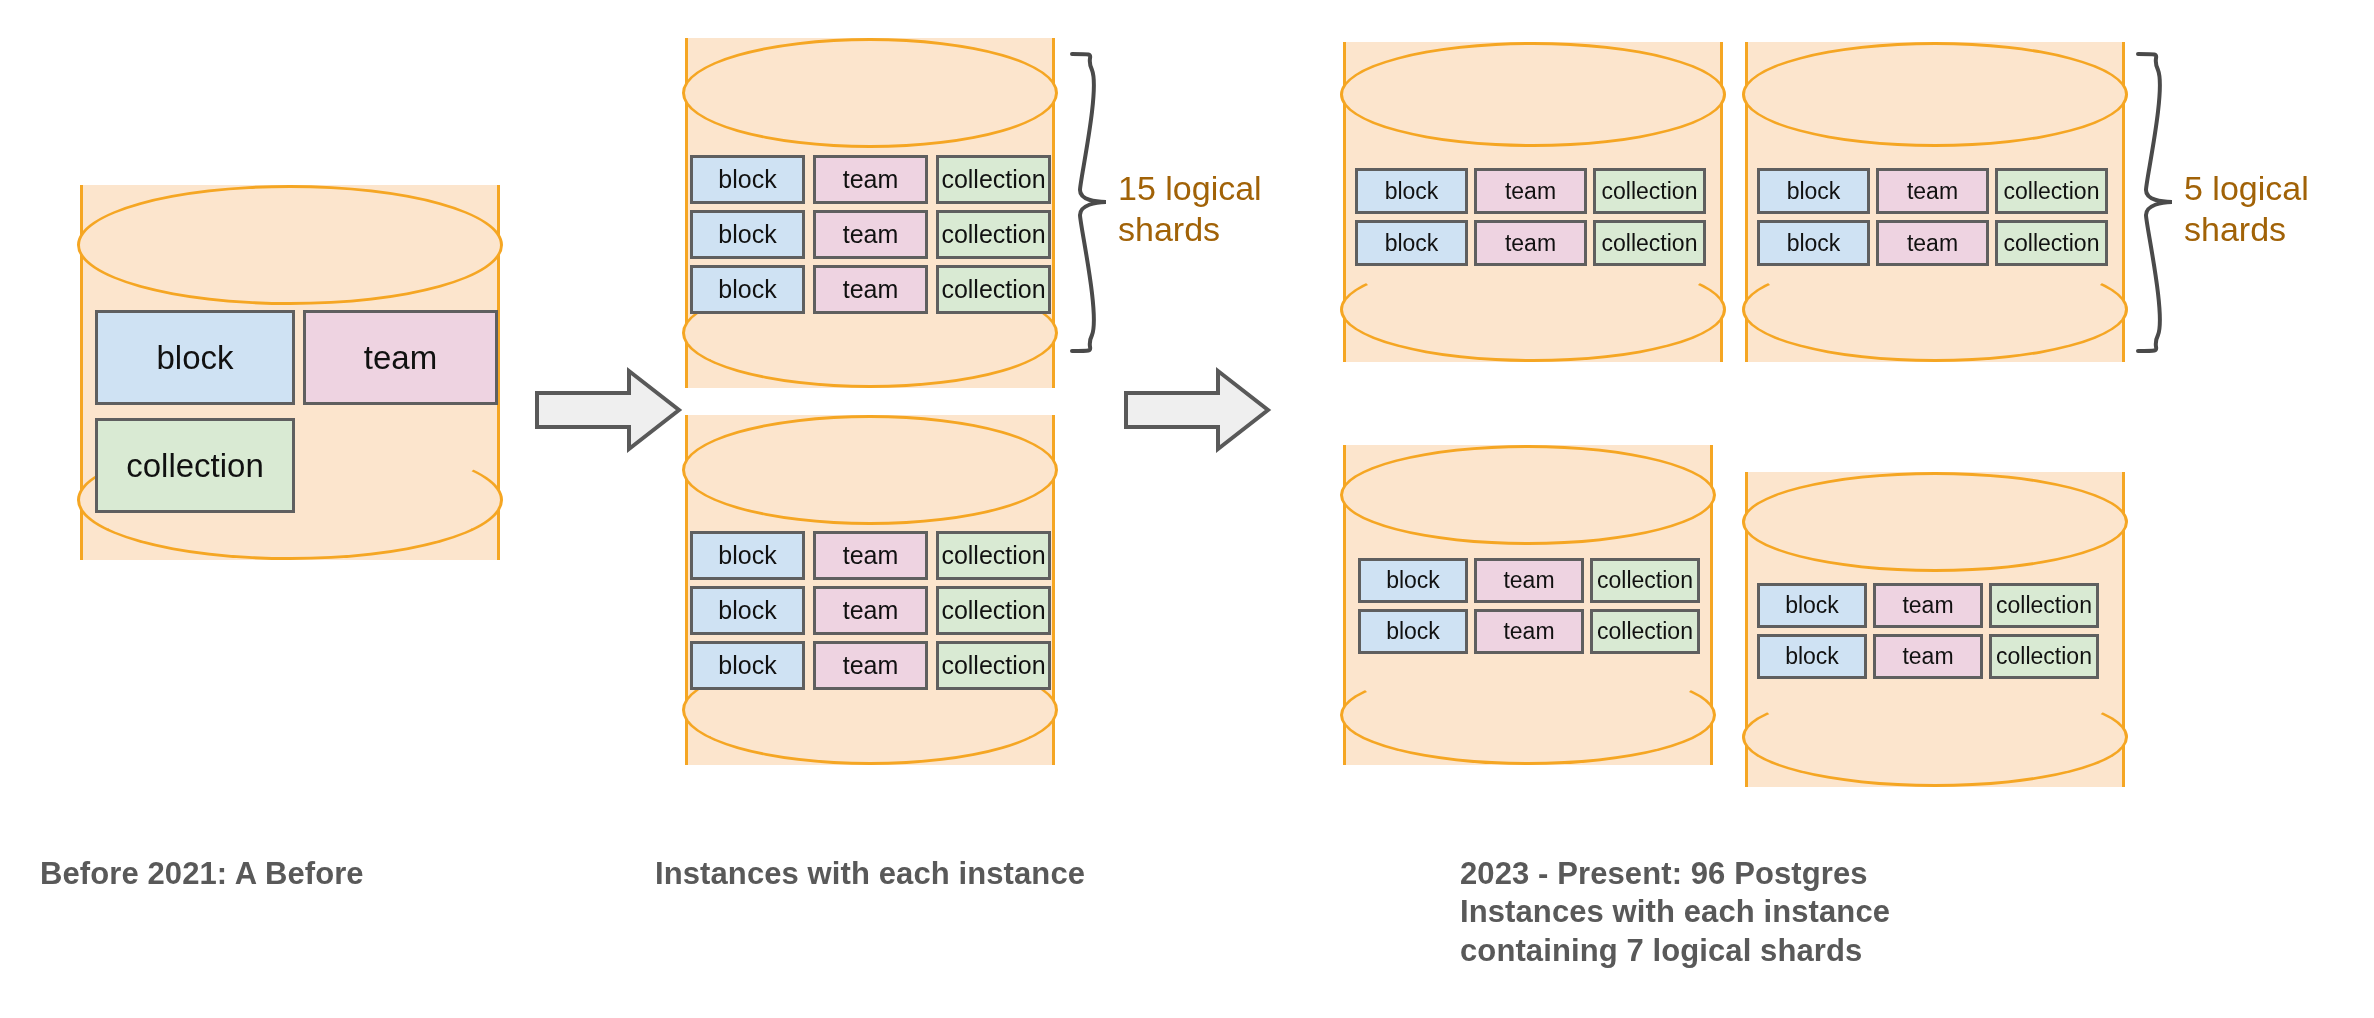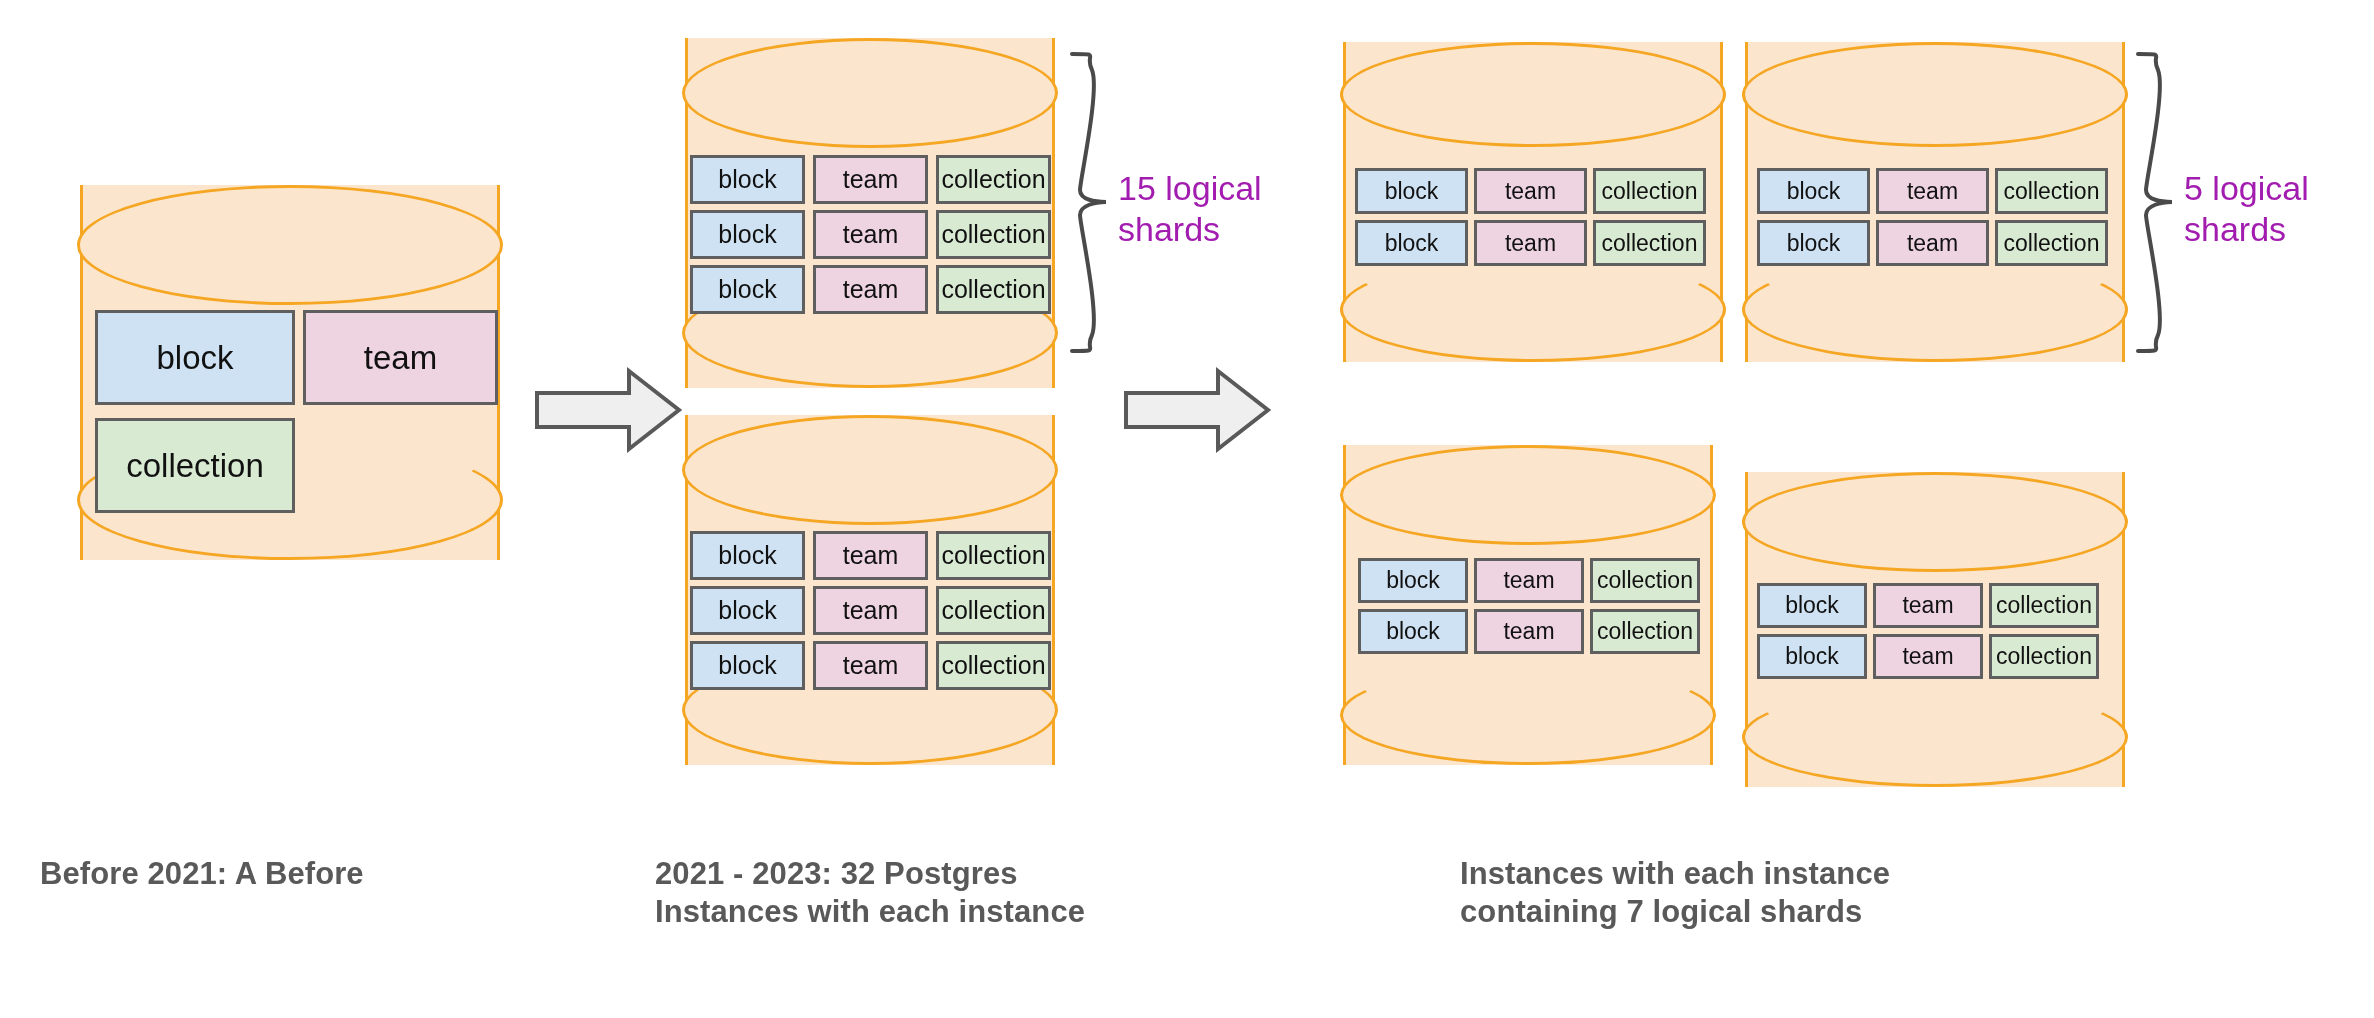--- a/index.html
+++ b/index.html
@@ -33,21 +33,21 @@
   
   .bigbox{position:absolute;box-sizing:border-box;border:3px solid #5f5f5f;
           display:flex;align-items:center;justify-content:center;
           font-size:33px;color:#111;z-index:5;}
 
   
   .arrow{position:absolute;z-index:6;}
 
   
   .brace{position:absolute;z-index:7;}
-  .bracelabel{position:absolute;color:#a21caf;font-size:34px;line-height:1.22;
+  .bracelabel{position:absolute;color:#a16207;font-size:34px;line-height:1.22;
               z-index:7;}
 
   
   .caption{position:absolute;color:#595959;font-size:31px;font-weight:bold;
            line-height:1.24;letter-spacing:.1px;}
 </style>
 </head>
 <body>
 
 <div class="stage">
@@ -161,21 +161,20 @@
   <svg class="brace" style="left:1062px;top:50px;" width="64" height="305" viewBox="0 0 64 305">
     <path d="M10,4 C40,4 22,4 30,20 C38,40 18,130 18,140 C18,150 34,152 44,152
              C34,152 18,155 18,165 C18,175 38,265 30,285 C22,301 40,301 10,301" fill="none" stroke="#4a4a4a" stroke-width="4" stroke-linecap="round"></path>
   </svg>
   <div class="bracelabel" style="left:1118px;top:168px;width:210px;">
     <div>15 logical</div>
     <div>shards</div>
   </div>
 
   <div class="caption" style="left:655px;top:855px;width:580px;">
-    <div>2021 - 2023: 32 Postgres</div>
     <div>Instances with each instance</div>
   </div>
 
   <svg class="arrow" style="left:1122px;top:365px;" width="150" height="90" viewBox="0 0 150 90">
     <polygon points="4,28 96,28 96,6 146,45 96,84 96,62 4,62" fill="#efefef" stroke="#595959" stroke-width="4" stroke-linejoin="miter"></polygon>
   </svg>
 
   <div class="cyl" style="left:1343px;top:42px;width:380px;height:320px;">
     <div class="body"></div>
     <div class="cap bot" style="height:105px;"></div>
@@ -299,17 +298,18 @@
   <svg class="brace" style="left:2128px;top:50px;" width="64" height="305" viewBox="0 0 64 305">
     <path d="M10,4 C40,4 22,4 30,20 C38,40 18,130 18,140 C18,150 34,152 44,152
              C34,152 18,155 18,165 C18,175 38,265 30,285 C22,301 40,301 10,301" fill="none" stroke="#4a4a4a" stroke-width="4" stroke-linecap="round"></path>
   </svg>
   <div class="bracelabel" style="left:2184px;top:168px;width:200px;">
     <div>5 logical</div>
     <div>shards</div>
   </div>
 
   <div class="caption" style="left:1460px;top:855px;width:600px;">
+    <div>2023 - Present: 96 Postgres</div>
     <div>Instances with each instance</div>
     <div>containing 7 logical shards</div>
   </div>
 
 </div>
 
 </body></html>

